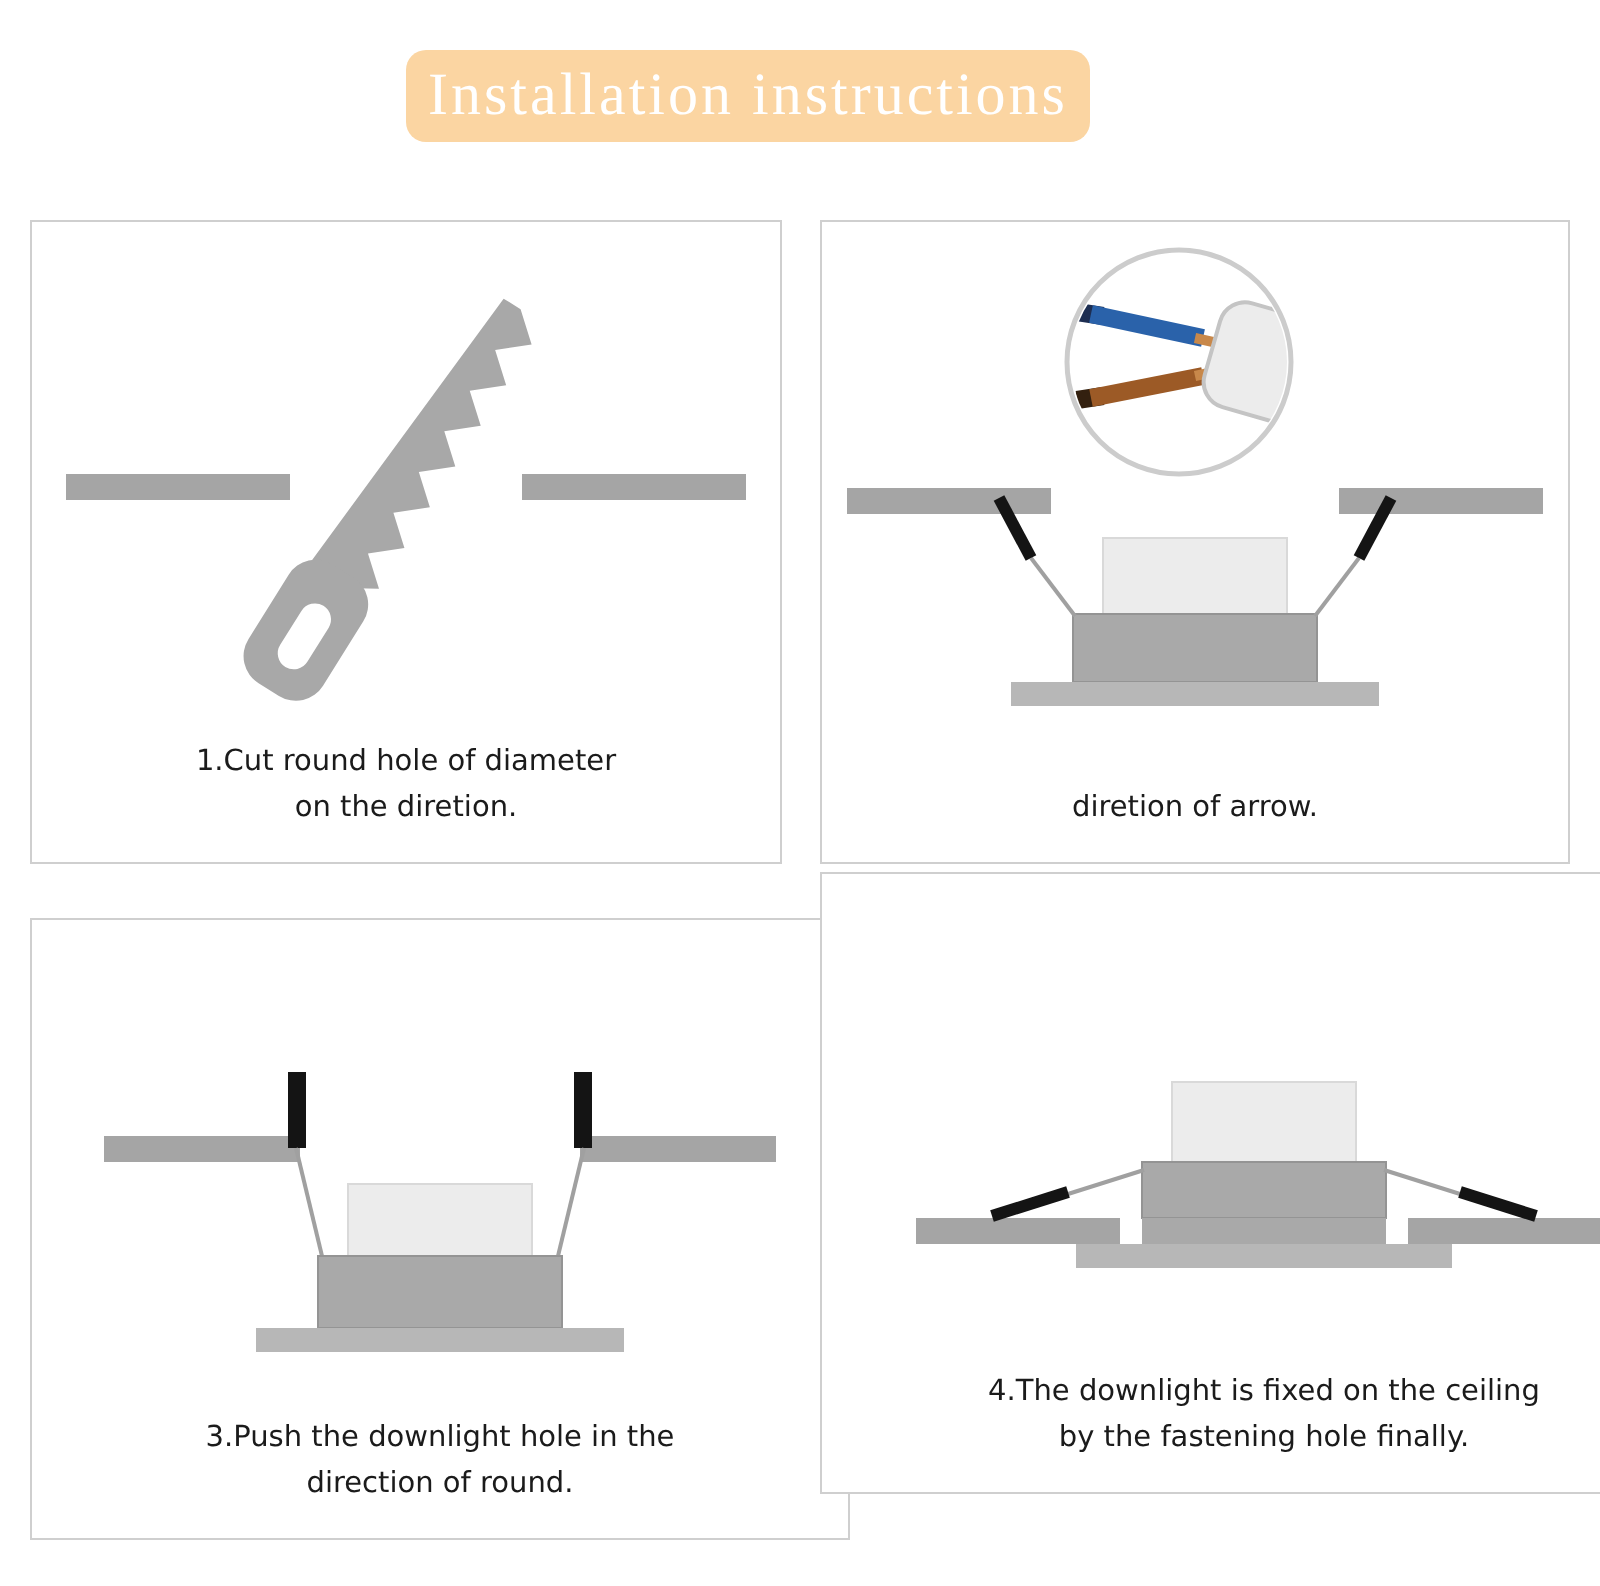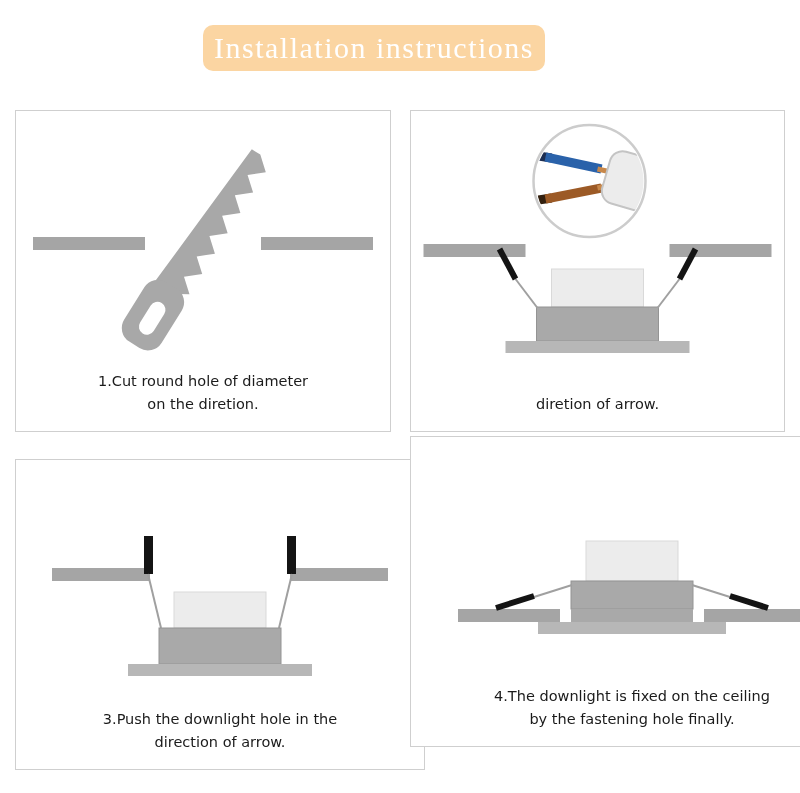--- a/index.html
+++ b/index.html
@@ -107,21 +107,21 @@
         <rect x="253" y="76" width="9" height="38" fill="#141414"></rect>
         <line x1="114" y1="114" x2="127" y2="168" stroke-width="2" stroke="#a0a0a0"></line>
         <line x1="258" y1="114" x2="245" y2="168" stroke-width="2" stroke="#a0a0a0"></line>
         <rect x="140" y="132" width="92" height="36" stroke="#d9d9d9" fill="#ececec"></rect>
         <rect x="125" y="168" width="122" height="36" stroke="#949494" fill="#a9a9a9"></rect>
         <rect x="94" y="204" width="184" height="12" fill="#b7b7b7"></rect>
       </svg>
     </div>
     <div class="caption">
       <div>3.Push the downlight hole in the</div>
-      <div>direction of arrow.</div>
+      <div>direction of round.</div>
     </div>
   </section>
 
   <section class="panel" id="panel-4">
     <div class="illus">
       <svg viewBox="0 0 372 248">
         <rect x="140" y="104" width="92" height="40" stroke="#d9d9d9" fill="#ececec"></rect>
         <rect x="125" y="144" width="122" height="28" stroke="#949494" fill="#a9a9a9"></rect>
         <rect x="125" y="172" width="122" height="13" fill="#a9a9a9"></rect>
         <rect x="12" y="172" width="102" height="13" fill="#a5a5a5"></rect>

